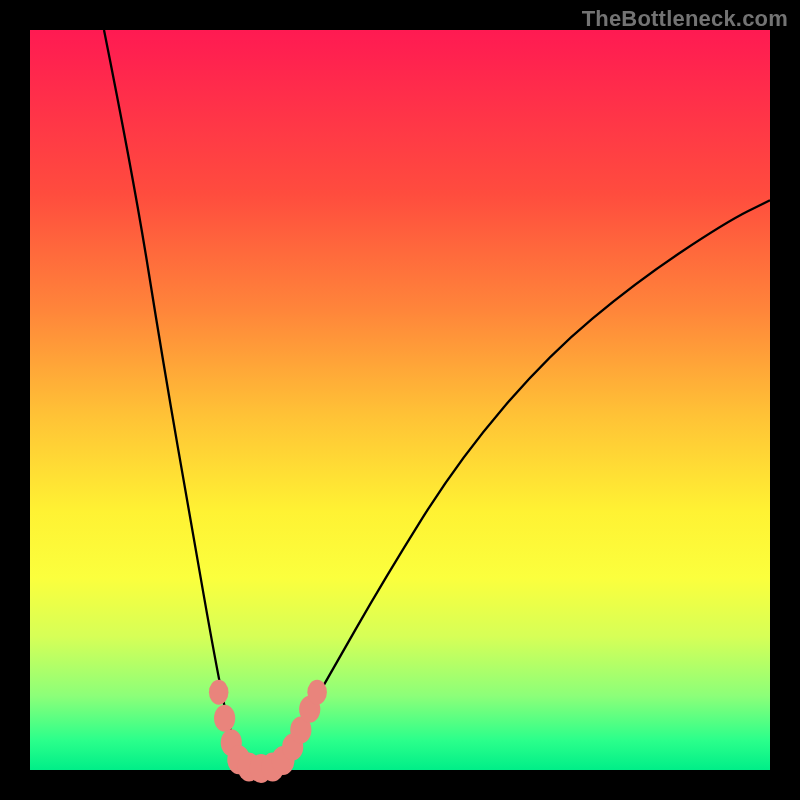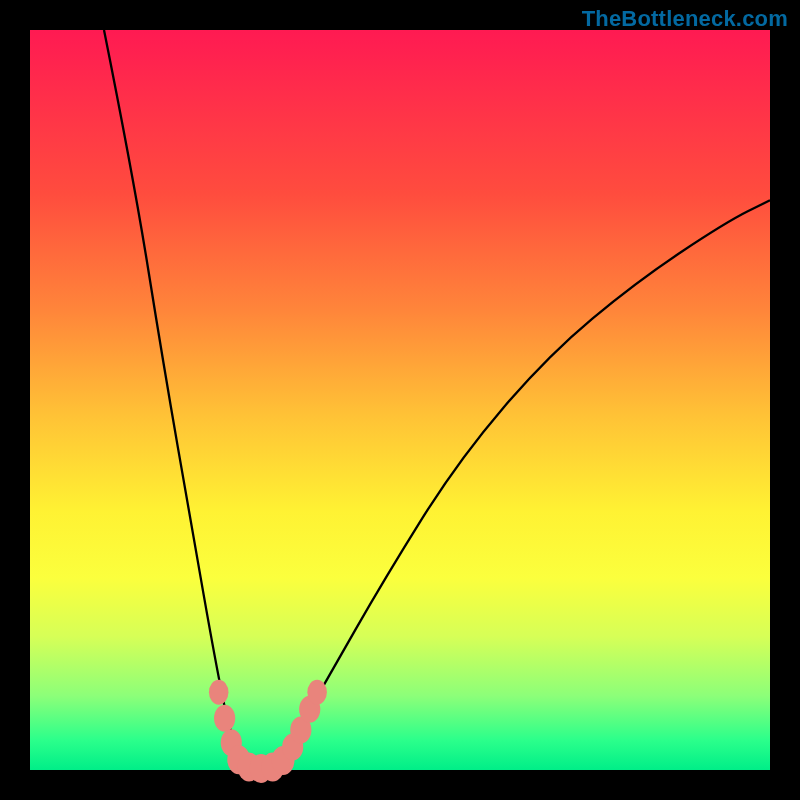--- a/index.html
+++ b/index.html
@@ -13,21 +13,21 @@
   .outer {
     position: relative;
     width: 800px;
     height: 800px;
     background: #000;
   }
   .watermark {
     position: absolute;
     top: 6px;
     right: 12px;
-    color: #0369a1;
+    color: #737373;
     font-size: 22px;
     font-weight: 600;
     letter-spacing: 0.2px;
     user-select: none;
   }
   .plot {
     position: absolute;
     left: 30px;
     top: 30px;
     width: 740px;

